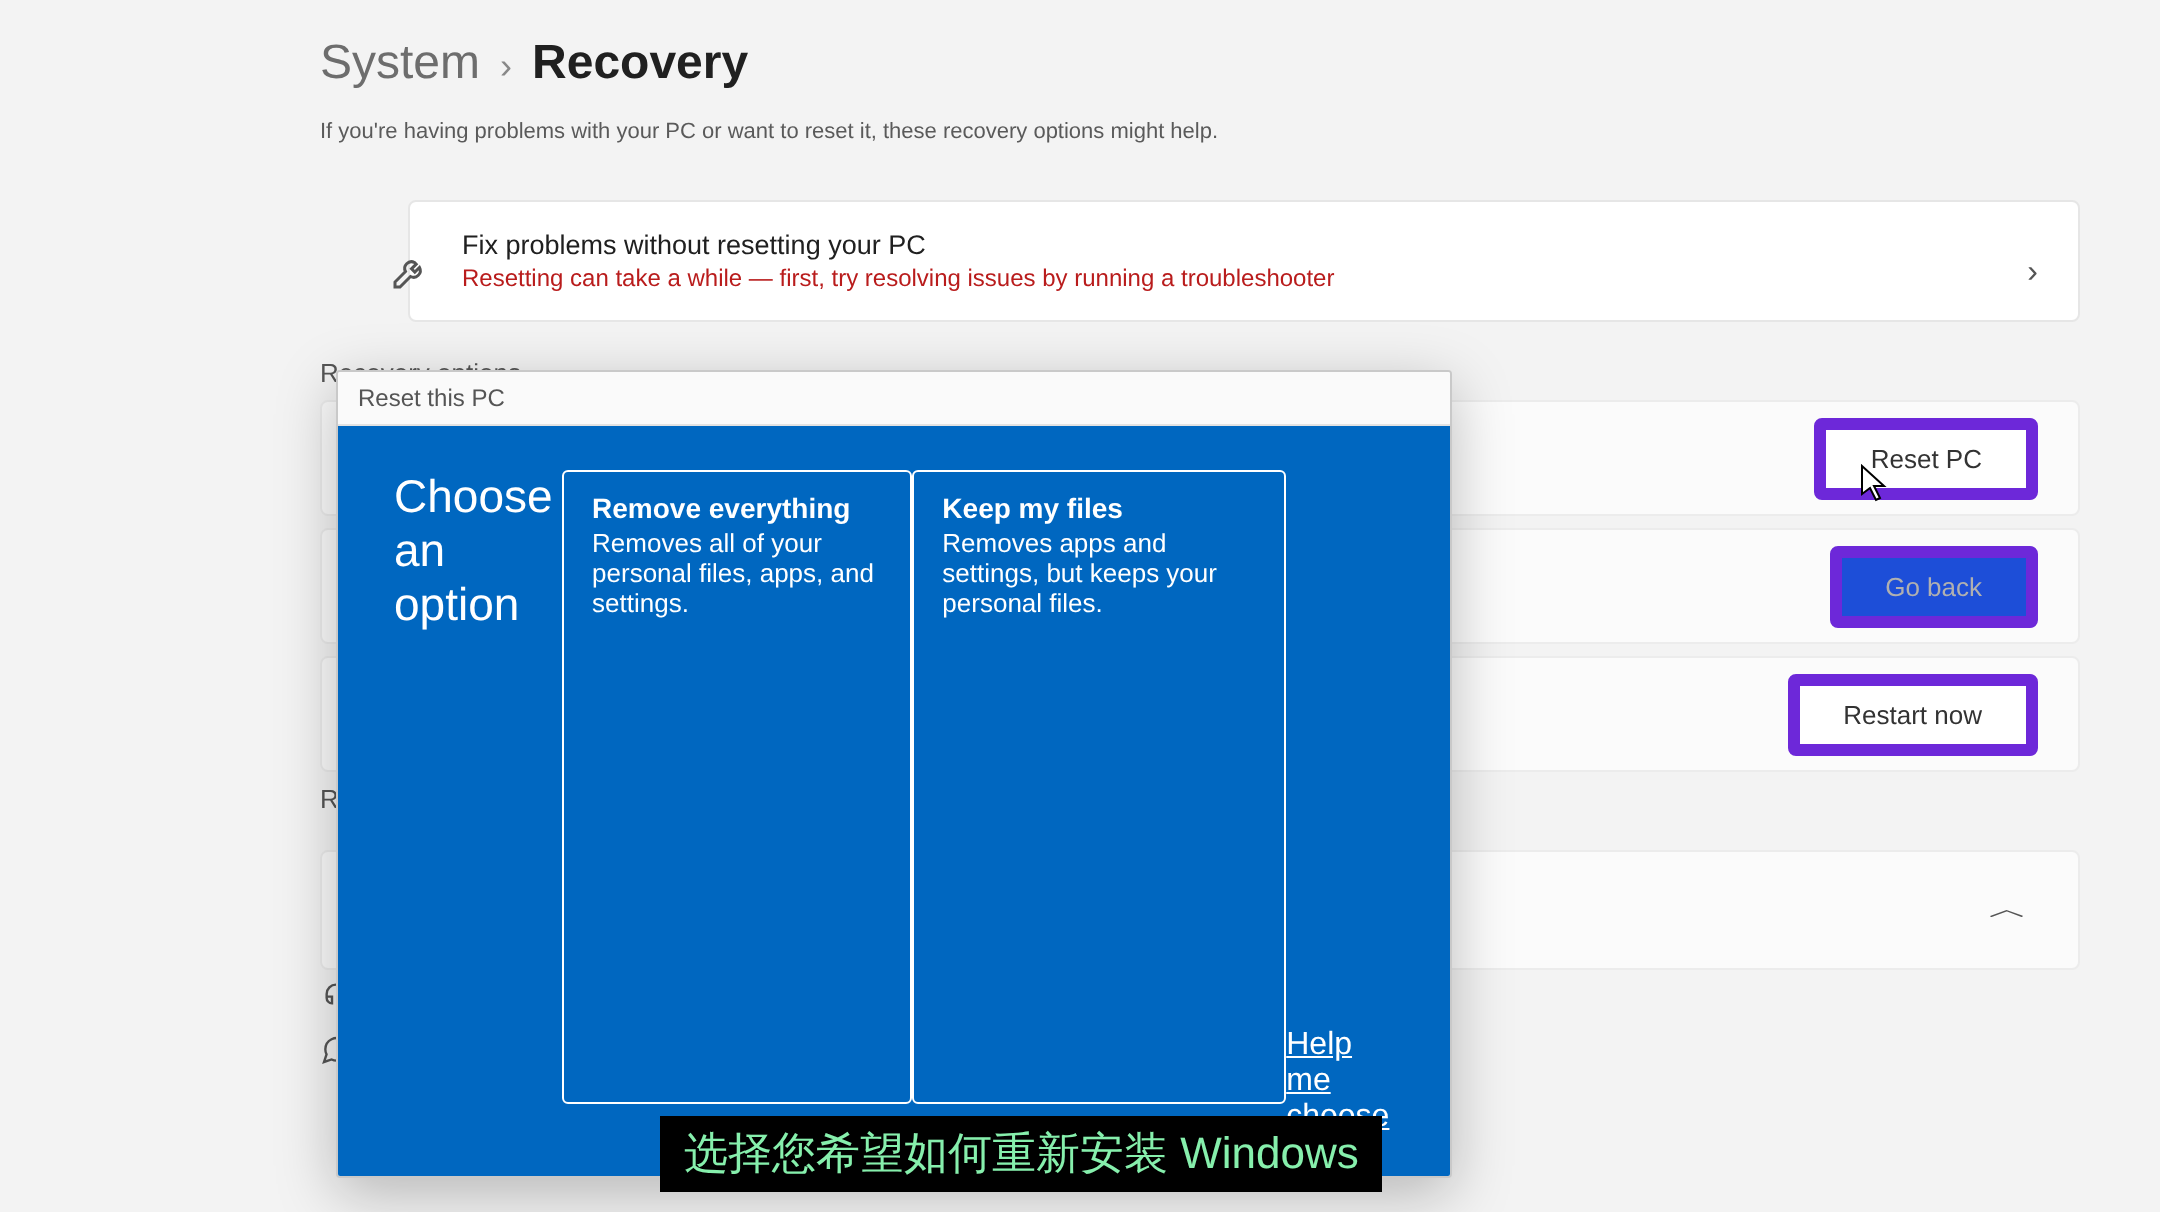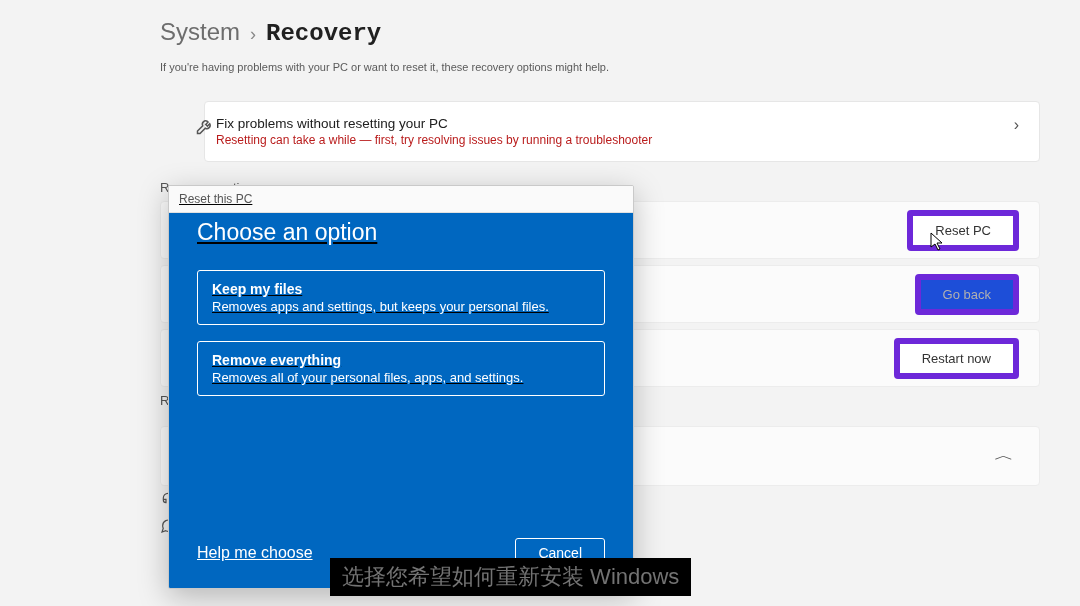--- a/index.html
+++ b/index.html
@@ -30,40 +30,39 @@
       font-weight: 400;
     }
     .breadcrumb-sep {
       font-size: 18px;
       color: #888;
     }
     .breadcrumb-current {
       font-size: 24px;
       font-weight: 600;
       color: #202020;
-      font-family: Liberation Mono, monospace;
     }
     .intro {
       font-size: 11px;
       color: #5a5a5a;
       margin-bottom: 28px;
     }
     .card {
       background: #ffffff;
       border: 1px solid #e6e6e6;
       border-radius: 4px;
       padding: 14px 20px;
       margin-bottom: 18px;
       position: relative;
     }
     .tool-card {
       margin-left: 44px;
       display: flex;
-      align-items: flex-start;
-      gap: 1px;
+      align-items: flex-end;
+      gap: 16px;
     }
     .tool-icon {
       width: 20px;
       height: 20px;
       flex-shrink: 0;
       color: #555;
       margin-left: -30px;
     }
     .tool-body {
       flex: 1;
@@ -138,42 +137,40 @@
     .footer-link .ico {
       width: 16px;
       height: 16px;
       color: #555;
     }
     
     .modal {
       position: absolute;
       left: 168px;
       top: 185px;
-      width: 466px;
+      width: 558px;
       background: #ffffff;
       border: 1px solid #c9c9c9;
       border-radius: 2px;
       box-shadow: 0 8px 30px rgba(0,0,0,0.25);
       z-index: 10;
       overflow: hidden;
-      text-decoration: underline;
     }
     .modal-title {
       font-size: 12px;
       color: #555;
       padding: 6px 10px;
       background: #fafafa;
       border-bottom: 1px solid #e2e2e2;
     }
     .modal-body {
       background: #0067c0;
-      padding: 6px 28px 20px 28px;
+      padding: 22px 28px 20px 28px;
       height: 375px;
       display: flex;
-      flex-direction: column;
       color: #ffffff;
     }
     .modal-heading {
       font-size: 23px;
       font-weight: 300;
       margin-bottom: 24px;
     }
     .option-box {
       border: 1.5px solid #ffffff;
       border-radius: 3px;
@@ -217,21 +214,21 @@
       width: 16px;
       height: 20px;
       z-index: 20;
       pointer-events: none;
     }
     .subtitle-bar {
       position: absolute;
       left: 330px;
       top: 558px;
       background: #000000;
-      color: #737373;
+      color: #86efac;
       font-size: 22px;
       padding: 4px 12px;
       z-index: 30;
       font-family: "Microsoft YaHei", sans-serif;
     }
   </style>
 </head>
 <body>
 
 <div class="page">
@@ -293,32 +290,31 @@
     </div>
   </div>
 </div>
 
 <div class="modal">
   <div class="modal-title">Reset this PC</div>
   <div class="modal-body">
     <div class="modal-heading">Choose an option</div>
 
     <div class="option-box">
+      <div class="ot">Remove everything</div>
+      <div class="od">Removes all of your personal files, apps, and settings.</div>
+    </div>
+
+    <div class="option-box">
       <div class="ot">Keep my files</div>
       <div class="od">Removes apps and settings, but keeps your personal files.</div>
     </div>
 
-    <div class="option-box">
-      <div class="ot">Remove everything</div>
-      <div class="od">Removes all of your personal files, apps, and settings.</div>
-    </div>
-
     <div class="modal-footer">
       <span class="help-link">Help me choose</span>
-      <button class="cancel-btn">Cancel</button>
     </div>
   </div>
 </div>
 
 <svg class="cursor" viewBox="0 0 16 20">
   <path d="M1 1 L1 15 L5 12 L8 18 L10 17 L7 11 L12 11 Z" fill="#fff" stroke="#000" stroke-width="1"></path>
 </svg>
 
 <div class="subtitle-bar">选择您希望如何重新安装 Windows</div>
 

